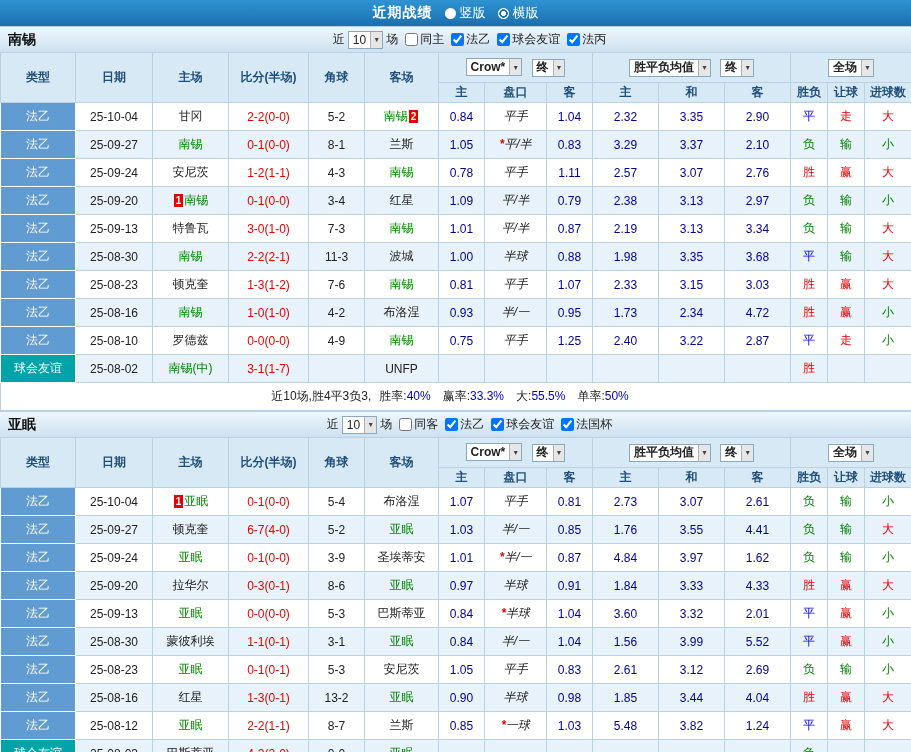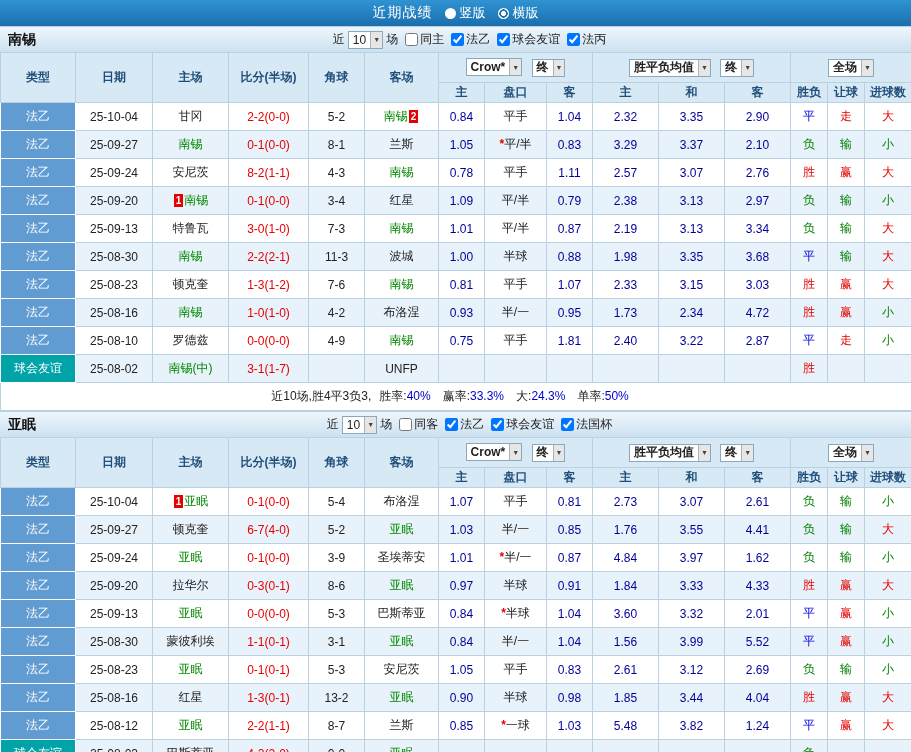--- a/index.html
+++ b/index.html
@@ -1,20 +1,20 @@
 <!DOCTYPE html>
 <html><head>
 <meta charset="utf-8">
 <style>
   *{box-sizing:border-box;margin:0;padding:0;}
   html,body{width:911px;height:752px;overflow:hidden;}
   body{background:#fff;font-family:"Liberation Sans","DejaVu Sans",sans-serif;font-size:12px;color:#222;}
   
   .topbar{height:26px;background:linear-gradient(#2f93d2,#1b6fae);display:flex;align-items:center;justify-content:center;gap:12px;color:#fff;}
-  .topbar .title{font-size:14px;font-weight:normal;letter-spacing:1px;}
+  .topbar .title{font-size:14px;font-weight:bold;letter-spacing:1px;}
   .radio-opt{display:inline-flex;align-items:center;gap:4px;cursor:pointer;font-size:13px;color:#fff;}
   .radio{width:11px;height:11px;border-radius:50%;background:#fff;display:inline-block;}
   .radio.on{background:radial-gradient(circle,#ffffff 0 2.2px,#1b6fae 2.8px 4px,#ffffff 4.4px);}
   
   .section-bar{height:26px;background:linear-gradient(#eef6fc,#cde1f0);border-top:1px solid #b7d0e5;display:flex;align-items:center;padding:0 8px;position:relative;}
   .team-name{font-size:14px;font-weight:bold;color:#111;}
   .filters{flex:1;display:flex;align-items:center;justify-content:center;font-size:12px;color:#222;}
   .filters label{display:inline-flex;align-items:center;margin-left:7px;cursor:pointer;}
   .filters input{width:13px;height:13px;margin:0 2px 0 0;}
   
@@ -26,21 +26,21 @@
   .grid thead th{background:#d8e9f6;color:#1f4e79;font-weight:bold;font-size:12px;}
   .grid thead tr.ha th{height:30px;}
   .grid thead tr.hb th{height:20px;}
   .grid tbody tr{height:28px;}
   .grid tbody tr:nth-child(even){background:#e8f2fa;}
   td.type{background:#609bd1;color:#fff;border-color:#fff;}
   td.type.friendly{background:#00a3a8;}
   td.date{color:#222;}
   td.score{color:#e60000;}
   td.odds{color:#000099;}
-  td.hcap{color:#222;}
+  td.hcap{color:#222;font-style:italic;}
   td.hcap .star{color:#e60000;font-weight:bold;}
   .team{color:#222;}
   .team.focus{color:#008800;}
   .badge{display:inline-block;background:#e60000;color:#fff;font-size:10px;line-height:13px;padding:0 2px;margin:0 1px;font-weight:bold;}
   tr.summary-row{height:24px;}
   tr.summary-row td{text-align:center;}
   .sum-text{color:#222;margin-right:8px;}
   .sum-label{color:#222;}
   .sum-val{color:#0000cc;margin-right:12px;}
 </style>
@@ -184,21 +184,21 @@
         <td class="odds">3.37</td>
         <td class="odds">2.10</td>
         <td class="outcome" style="color: rgb(0, 128, 0);">负</td>
         <td class="outcome" style="color: rgb(0, 128, 0);">输</td>
         <td class="outcome" style="color: rgb(0, 128, 0);">小</td>
       </tr>
       <tr>
         <td class="type">法乙</td>
         <td class="date">25-09-24</td>
         <td class="team-cell"><span class="team">安尼茨</span></td>
-        <td class="score">8-2(1-1)</td>
+        <td class="score">1-2(1-1)</td>
         <td class="corner">4-3</td>
         <td class="team-cell"><span class="team focus">南锡</span></td>
         <td class="odds">0.78</td>
         <td class="hcap">平手</td>
         <td class="odds">1.11</td>
         <td class="odds">2.57</td>
         <td class="odds">3.07</td>
         <td class="odds">2.76</td>
         <td class="outcome" style="color: rgb(230, 0, 0);">胜</td>
         <td class="outcome" style="color: rgb(230, 0, 0);">赢</td>
@@ -291,21 +291,21 @@
       </tr>
       <tr>
         <td class="type">法乙</td>
         <td class="date">25-08-10</td>
         <td class="team-cell"><span class="team">罗德兹</span></td>
         <td class="score">0-0(0-0)</td>
         <td class="corner">4-9</td>
         <td class="team-cell"><span class="team focus">南锡</span></td>
         <td class="odds">0.75</td>
         <td class="hcap">平手</td>
-        <td class="odds">1.81</td>
+        <td class="odds">1.25</td>
         <td class="odds">2.40</td>
         <td class="odds">3.22</td>
         <td class="odds">2.87</td>
         <td class="outcome" style="color: rgb(0, 0, 230);">平</td>
         <td class="outcome" style="color: rgb(230, 0, 0);">走</td>
         <td class="outcome" style="color: rgb(0, 128, 0);">小</td>
       </tr>
       <tr>
         <td class="type friendly">球会友谊</td>
         <td class="date">25-08-02</td>
@@ -317,21 +317,21 @@
         <td class="hcap"></td>
         <td class="odds"></td>
         <td class="odds"></td>
         <td class="odds"></td>
         <td class="odds"></td>
         <td class="outcome" style="color: rgb(230, 0, 0);">胜</td>
         <td class="outcome"></td>
         <td class="outcome"></td>
       </tr>
       <tr class="summary-row">
-        <td colspan="15"><span class="sum-text">近10场,胜4平3负3,</span><span class="sum-label">胜率:</span><span class="sum-val">40%</span><span class="sum-label">赢率:</span><span class="sum-val">33.3%</span><span class="sum-label">大:</span><span class="sum-val">24.3%</span><span class="sum-label">单率:</span><span class="sum-val">50%</span></td>
+        <td colspan="15"><span class="sum-text">近10场,胜4平3负3,</span><span class="sum-label">胜率:</span><span class="sum-val">40%</span><span class="sum-label">赢率:</span><span class="sum-val">33.3%</span><span class="sum-label">大:</span><span class="sum-val">55.5%</span><span class="sum-label">单率:</span><span class="sum-val">50%</span></td>
       </tr>
     </tbody>
 </table>
 
 <div class="section-bar">
   <span class="team-name">亚眠</span>
   <div class="filters">
     <span>近</span>
     <span class="sel">
         <span>10</span>

